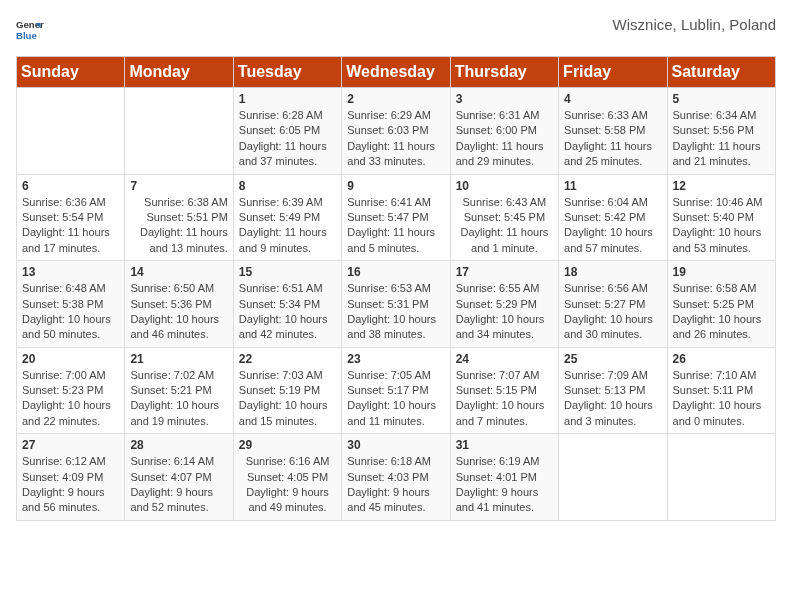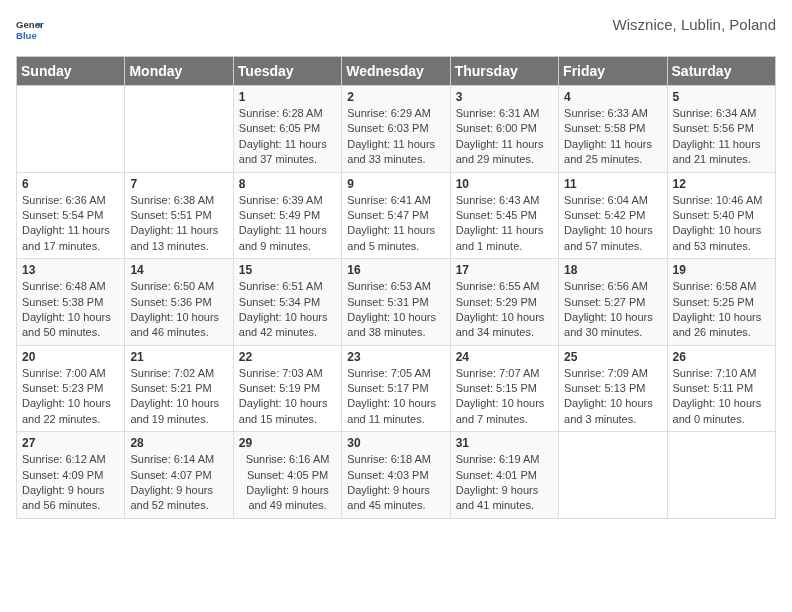--- a/index.html
+++ b/index.html
@@ -37,23 +37,23 @@
     .subtitle {
       font-size: 15px;
       color: #555;
     }
     table {
       width: 100%;
       border-collapse: collapse;
       table-layout: fixed;
     }
     thead tr th {
-      background-color: #737373;
+      background-color: #c2410c;
       color: #fff;
-      font-size: 14px;
+      font-size: 16px;
       font-weight: bold;
       padding: 6px 4px;
       text-align: left;
       border: 1px solid #ccc;
     }
     tbody tr td {
       vertical-align: top;
       font-size: 10px;
       color: #333;
       padding: 4px 5px;
@@ -150,42 +150,42 @@
       <tr>
         <td>
           <span class="day-num">6</span>
           <div class="day-detail" style="white-space: pre-line;">Sunrise: 6:36 AM
 Sunset: 5:54 PM
 Daylight: 11 hours
 and 17 minutes.</div>
         </td>
         <td>
           <span class="day-num">7</span>
-          <div class="day-detail" style="white-space: pre-line;">Sunrise: 6:38 AM
+          <div class="day-detail" style="white-space: pre-line; text-align: right;">Sunrise: 6:38 AM
 Sunset: 5:51 PM
 Daylight: 11 hours
 and 13 minutes.</div>
         </td>
         <td>
           <span class="day-num">8</span>
           <div class="day-detail" style="white-space: pre-line;">Sunrise: 6:39 AM
 Sunset: 5:49 PM
 Daylight: 11 hours
 and 9 minutes.</div>
         </td>
         <td>
           <span class="day-num">9</span>
           <div class="day-detail" style="white-space: pre-line;">Sunrise: 6:41 AM
 Sunset: 5:47 PM
 Daylight: 11 hours
 and 5 minutes.</div>
         </td>
         <td>
           <span class="day-num">10</span>
-          <div class="day-detail" style="white-space: pre-line;">Sunrise: 6:43 AM
+          <div class="day-detail" style="white-space: pre-line; text-align: center;">Sunrise: 6:43 AM
 Sunset: 5:45 PM
 Daylight: 11 hours
 and 1 minute.</div>
         </td>
         <td>
           <span class="day-num">11</span>
           <div class="day-detail" style="white-space: pre-line;">Sunrise: 6:04 AM
 Sunset: 5:42 PM
 Daylight: 10 hours
 and 57 minutes.</div>

